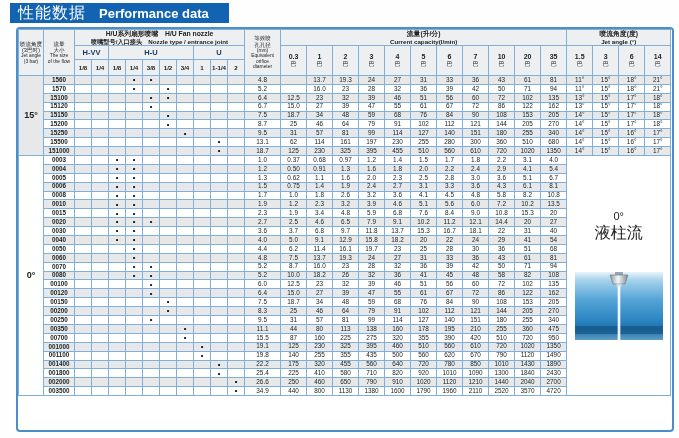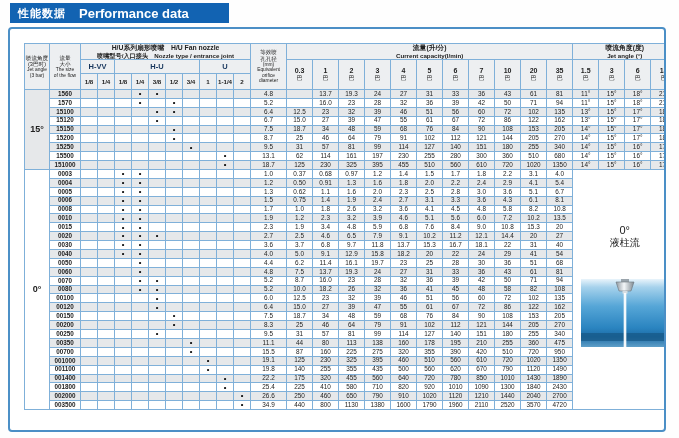--- a/index.html
+++ b/index.html
@@ -1,25 +1,25 @@
 <!DOCTYPE html>
 <html><head>
 <meta charset="utf-8">
 <style>
   * { margin:0; padding:0; box-sizing:border-box; }
   body { background:#fff; font-family:"Liberation Sans", sans-serif; }
   .sheet { position:relative; width:679px; height:438px; background:#fefefe; overflow:hidden; }
 
   .title-bar { position:absolute; left:10px; top:3px; width:219px; height:20px;
     background:#1263b2; color:#fff; display:flex; align-items:center; padding:0 8px; gap:13px; }
-  .title-zh { font-size:11px; font-weight:bold; letter-spacing:1px; }
+  .title-zh { font-size:16px; font-weight:normal; letter-spacing:1px; }
   .title-en { font-size:13px; font-weight:bold; }
 
-  .table-wrap { position:absolute; left:8px; top:27px; width:658px; height:405px;
-    border:2px solid #4b8fc6; border-radius:4px; background:#fff; overflow:hidden; padding:14px; }
+  .table-wrap { position:absolute; left:16px; top:27px; width:658px; height:405px;
+    border:2px solid #4b8fc6; border-radius:4px; background:#fff; overflow:hidden; padding:0; }
 
   table { border-collapse:collapse; table-layout:fixed; width:652px; }
   th, td { border:1px solid #7fb0d9; padding:0; text-align:center; vertical-align:middle;
     overflow:hidden; white-space:nowrap; }
   thead th { background:#edeff1; font-weight:normal; color:#222; }
   thead tr.h1 th { height:16px; }
   thead tr.h2 th { height:14px; }
   thead tr.h3 th { height:16px; }
 
   .grp-line1 { display:block; font-size:6.8px; font-weight:bold; line-height:1.15; }
@@ -33,21 +33,21 @@
 
   tbody td { font-size:6.4px; height:8.9px; line-height:1; color:#222; background:#fff; }
   tbody tr.stripe td { background:#e6e8ea; }
   td.flow-label { font-weight:bold; font-size:6.3px; }
   td.dot-cell { font-size:7.5px; font-weight:bold; color:#000; }
   td.section-angle { font-weight:bold; font-size:9px; background:#fff; color:#222; }
   td.jet-merged { background:#fff; vertical-align:top; }
 
   .jet-note { margin-top:54px; text-align:center; color:#222; }
   .jet-note .l1 { font-size:11px; line-height:1.2; }
-  .jet-note .l2 { font-size:10px; line-height:1.2;text-align:center; }
+  .jet-note .l2 { font-size:16px; line-height:1.2;text-align:center; }
   .spray-box { display:block; margin:30px auto 0 auto; }
 </style>
 </head>
 <body>
 
 <div class="sheet">
 
   <div class="title-bar">
     <span class="title-zh">性能数据</span>
     <span class="title-en">Performance data</span>

